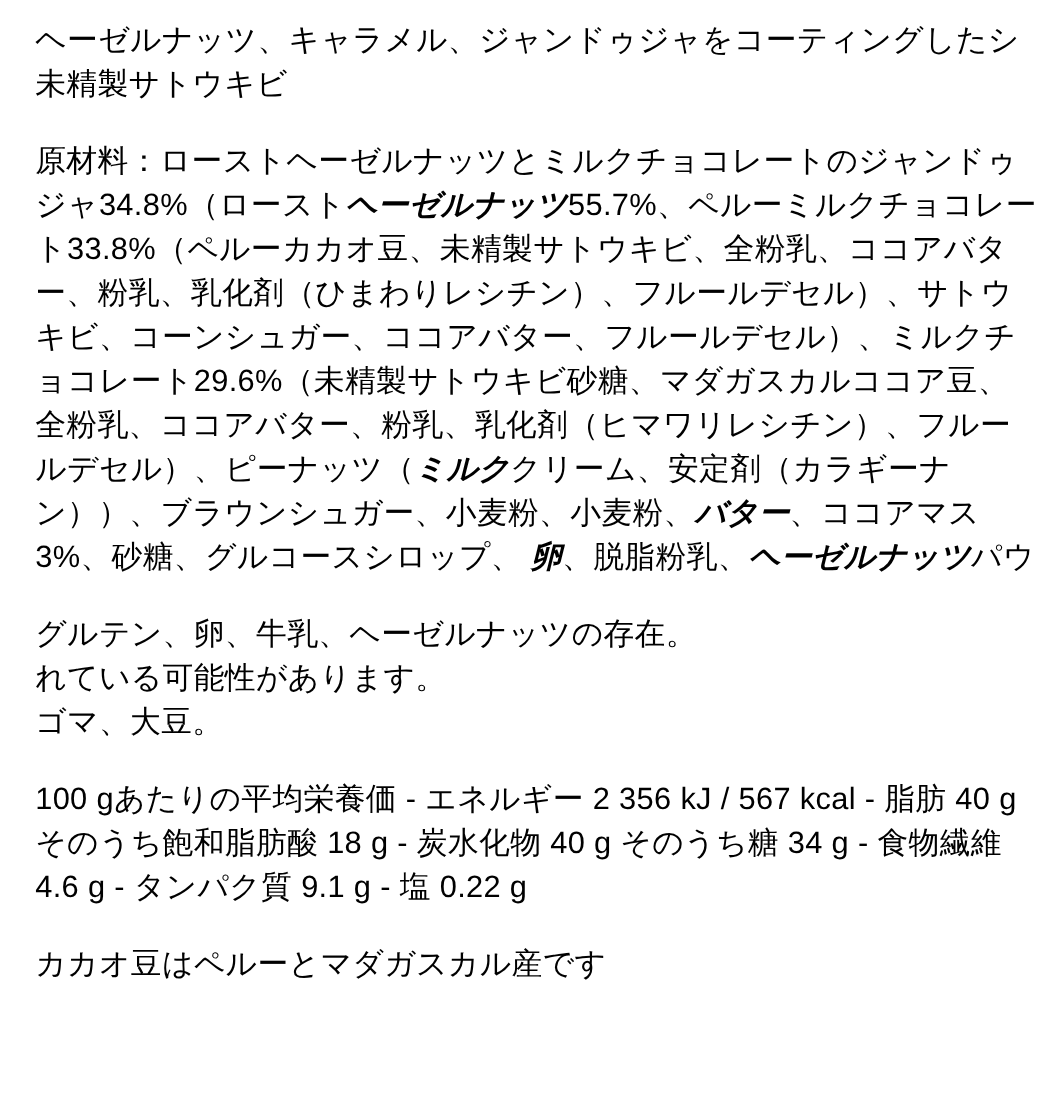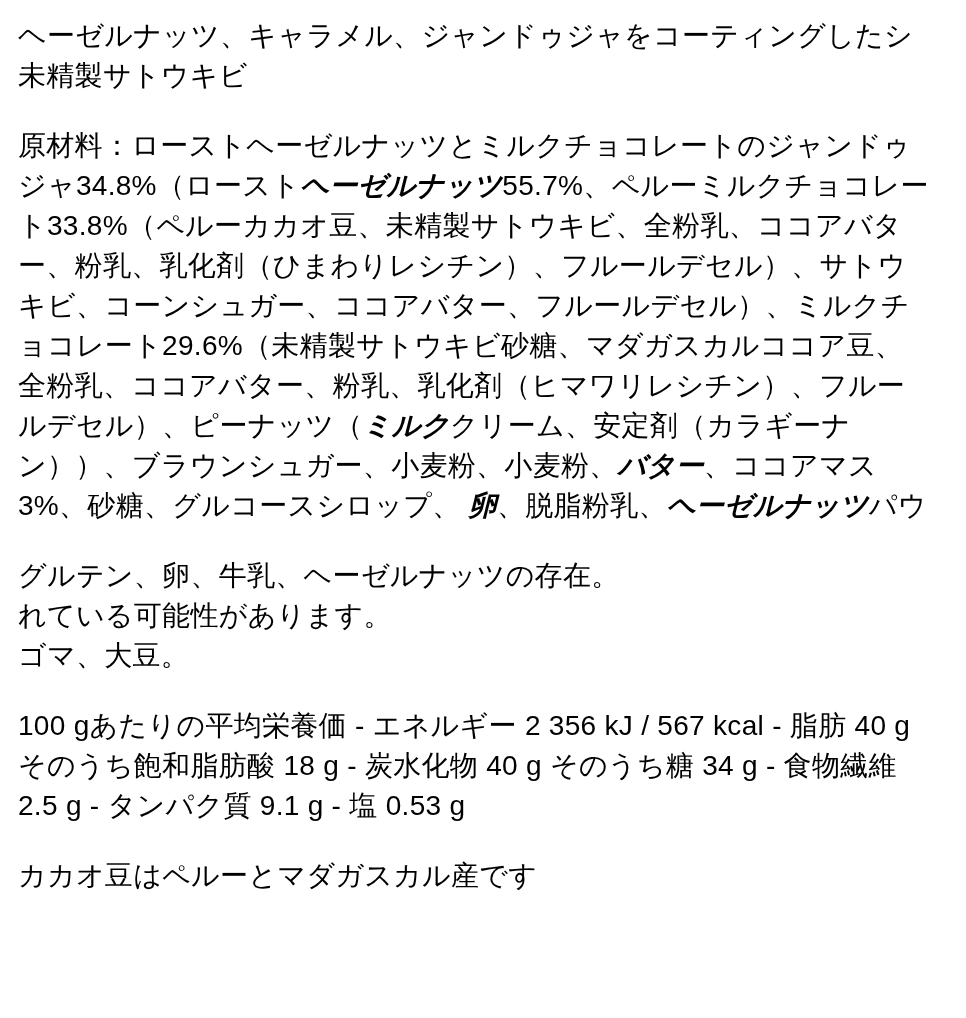--- a/index.html
+++ b/index.html
@@ -8,21 +8,21 @@
     background: #ffffff;
     color: #000000;
   }
   body {
     width: 966px;
     height: 1018px;
     overflow: hidden;
     font-family: "Liberation Sans", "DejaVu Sans", sans-serif;
   }
   .label {
-    padding: 16px 20px 0 18px;
+    padding: 16px 20px 0 32px;
     font-size: 28px;
     line-height: 40px;
     font-weight: 400;
   }
   .block {
     margin: 0 0 30px 0;
   }
   .block:last-child {
     margin-bottom: 0;
   }
@@ -56,18 +56,18 @@
       <div class="line"><span class="">3%、砂糖、グルコースシロップ、 </span><span class="b">卵</span><span class="">、脱脂粉乳、</span><span class="b">ヘーゼルナッツ</span><span class="">パウ</span></div>
     </div>
     <div class="block">
       <div class="line"><span class="">グルテン、卵、牛乳、ヘーゼルナッツの存在。</span></div>
       <div class="line"><span class="">れている可能性があります。</span></div>
       <div class="line"><span class="">ゴマ、大豆。</span></div>
     </div>
     <div class="block">
       <div class="line"><span class="">100 gあたりの平均栄養価 - エネルギー 2 356 kJ / 567 kcal - 脂肪 40 g</span></div>
       <div class="line"><span class="">そのうち飽和脂肪酸 18 g - 炭水化物 40 g そのうち糖 34 g - 食物繊維</span></div>
-      <div class="line"><span class="">2.5 g - タンパク質 9.1 g - 塩 0.53 g</span></div>
+      <div class="line"><span class="">4.6 g - タンパク質 9.1 g - 塩 0.22 g</span></div>
     </div>
     <div class="block">
       <div class="line"><span class="">カカオ豆はペルーとマダガスカル産です</span></div>
     </div>
   </main>
 
 </body></html>

